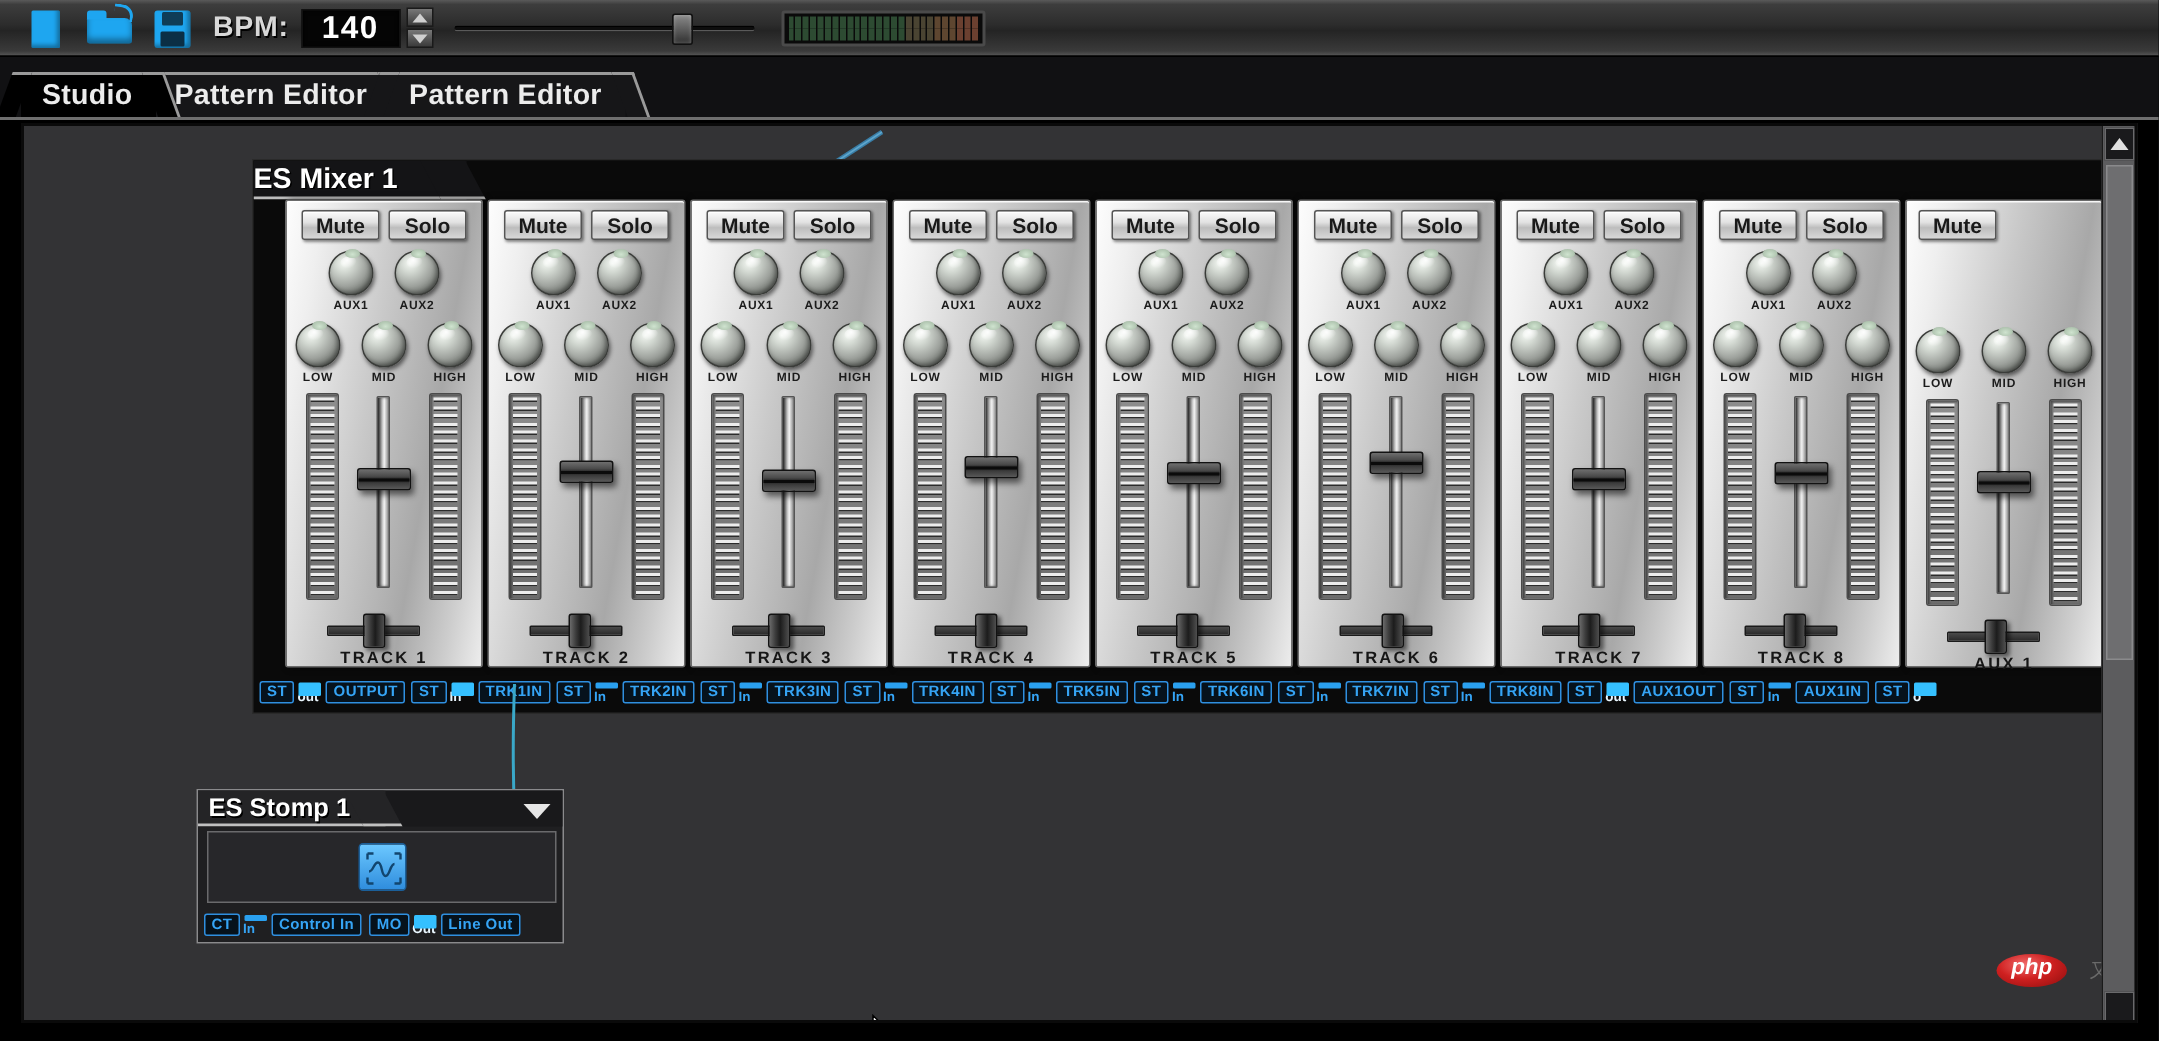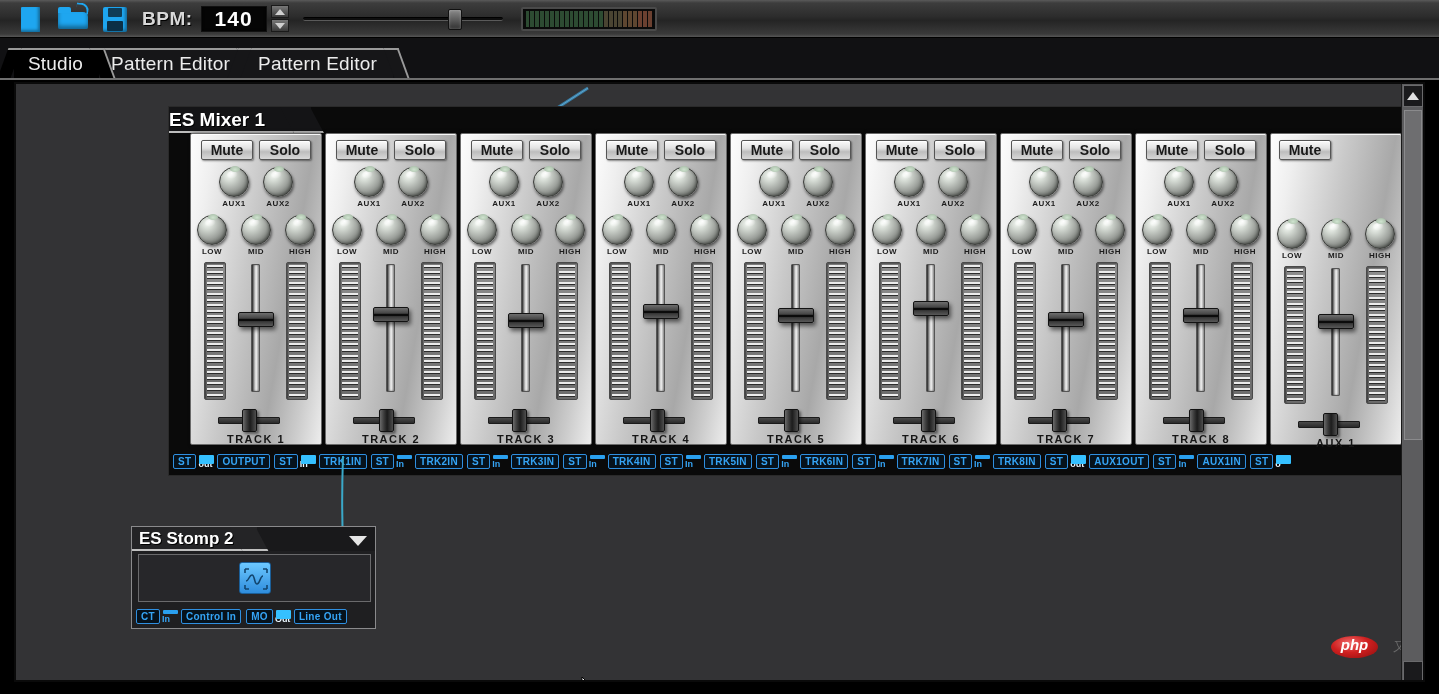--- a/index.html
+++ b/index.html
@@ -107,21 +107,21 @@
 
   
   #tabbar {
     position:absolute; left:0; top:38px; width:1439px; height:42px;
     background:#111113; border-bottom:2px solid #6f6f6f;
     display:flex; align-items:flex-end; padding-left:14px;
   }
   .tab {
     position: relative; height: 30px; padding: 0 16px 0 14px;
     display:flex; align-items:center;
-    color:#ececec; font-size:19px; font-weight:normal;
+    color:#ececec; font-size:19px; font-weight:bold;
     font-family:"Liberation Sans",sans-serif;
     letter-spacing:.2px; cursor:pointer;
     background:#161618;
     border-top:2px solid #9a9a9a;
     margin-right:-2px;
   }
   .tab:before {
     content:""; position:absolute; left:-11px; top:-2px; bottom:0; width:13px;
     background:#161618;
     border-top:2px solid #9a9a9a;
@@ -1434,21 +1434,21 @@
 
     <svg style="position:absolute;left:300px;top:370px;" width="40" height="120">
       <path d="M29,116 C27,95 25,60 27,2" stroke="#3aa8c8" stroke-width="2" fill="none"></path>
     </svg>
     <div id="cable-arrow"></div>
 
     <div id="stomp">
       <div id="stomp-titlebar">
         <div id="stomp-tab"></div>
         <div id="stomp-tab-slant"></div>
-        <div id="stomp-title-text">ES Stomp 2</div>
+        <div id="stomp-title-text">ES Stomp 1</div>
         <div id="stomp-menu-arrow"></div>
       </div>
       <div id="stomp-body">
         <div id="stomp-wave-icon">
           <svg width="24" height="24" viewBox="0 0 24 24">
             <path d="M2,14 C5,14 5,8 8,8 C11,8 10,17 13,17 C16,17 16,9 19,9" stroke="#12456e" stroke-width="1.6" fill="none"></path>
             <path d="M1,2 L1,6 M1,2 L5,2" stroke="#12456e" stroke-width="1.6" fill="none"></path>
             <path d="M23,2 L23,6 M23,2 L19,2" stroke="#12456e" stroke-width="1.6" fill="none"></path>
             <path d="M1,22 L1,18 M1,22 L5,22" stroke="#12456e" stroke-width="1.6" fill="none"></path>
             <path d="M23,22 L23,18 M23,22 L19,22" stroke="#12456e" stroke-width="1.6" fill="none"></path>

